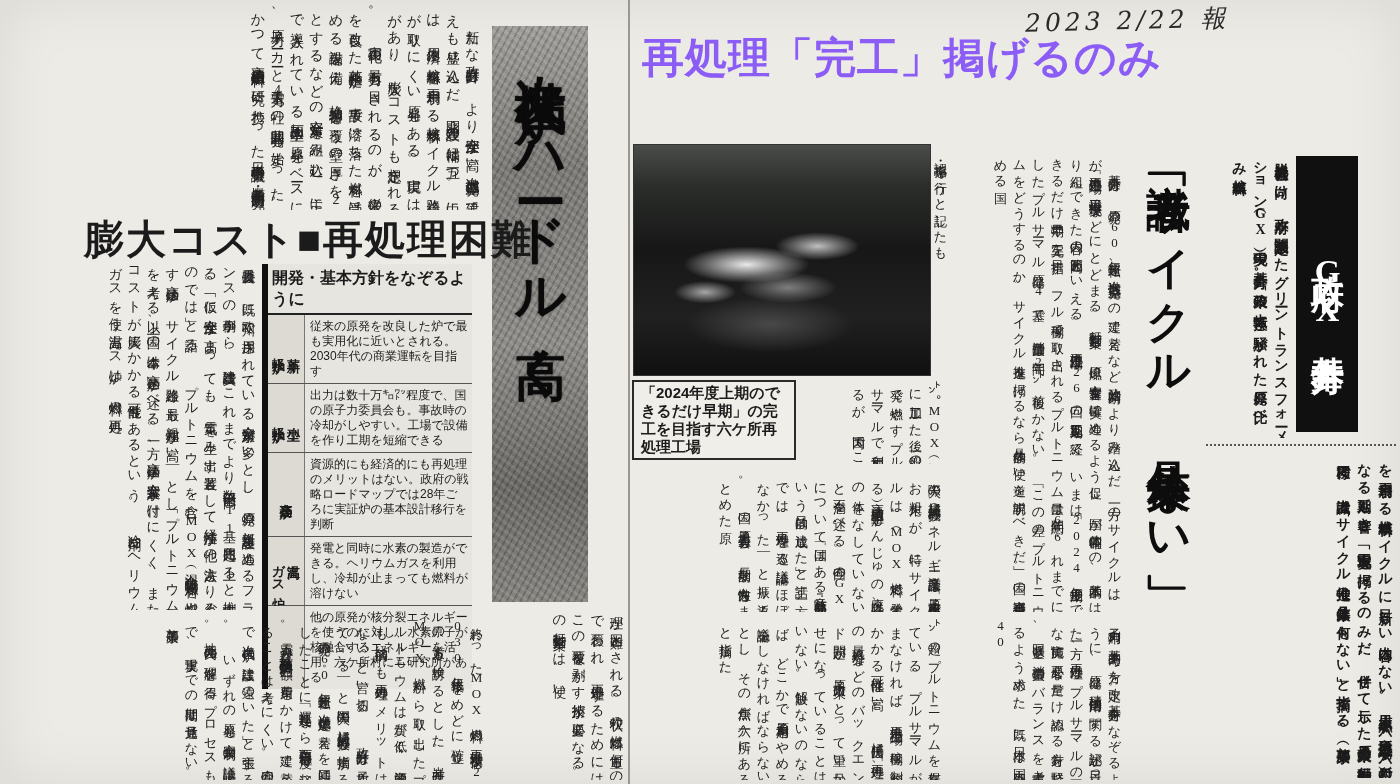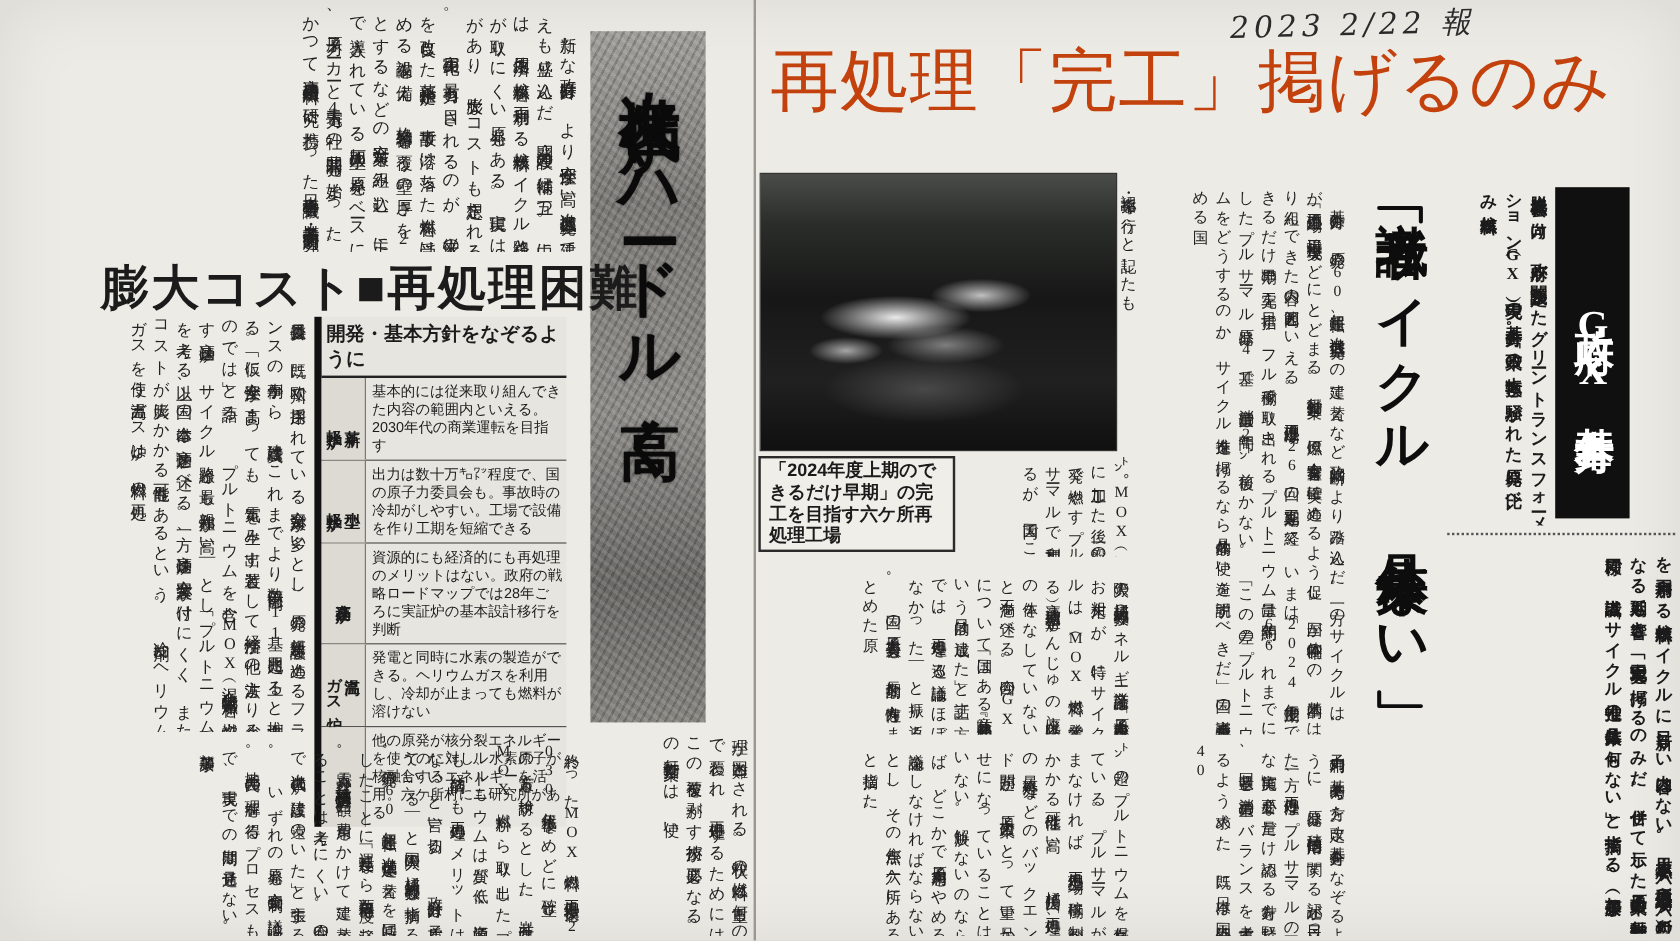--- a/index.html
+++ b/index.html
@@ -8,22 +8,22 @@
          box-shadow:inset 0 0 60px rgba(0,0,0,.08);color:#1b1b1b;}
   .abs{position:absolute;}
   .vtext{writing-mode:vertical-rl;text-orientation:upright;overflow:hidden;
          text-align:justify;letter-spacing:1px;line-break:anywhere;}
   .serif{font-family:"Liberation Serif","DejaVu Serif",serif;}
   .gothic{font-family:"Liberation Sans","DejaVu Sans",sans-serif;}
 
   
   .handwritten{font-style:italic;font-size:25px;color:#2a2a2a;letter-spacing:4px;
                transform:rotate(-1.5deg);font-family:"DejaVu Serif",serif;}
-  .headline-main{font-size:57px;font-weight:normal;letter-spacing:1px;white-space:nowrap;
-                 color:#c2410c;}
+  .headline-main{font-size:42px;font-weight:bold;letter-spacing:1px;white-space:nowrap;
+                 color:#8b5cf6;}
   .kicker-box{background:#101010;color:#fff;writing-mode:vertical-rl;text-orientation:upright;
               font-size:33px;font-weight:bold;display:flex;align-items:center;justify-content:center;
               letter-spacing:2px;}
   .v-subheadline{font-size:44px;font-weight:bold;letter-spacing:4px;color:#0d0d0d;}
   .lead{font-size:14px;line-height:21px;font-weight:bold;}
   .bodytxt{font-size:13px;line-height:19px;color:#222;}
   .dotted{border-top:2px dotted #555;height:0;}
   .photo{background:
       radial-gradient(90px 26px at 38% 52%, rgba(245,245,245,.95), rgba(245,245,245,0) 70%),
       radial-gradient(60px 20px at 62% 44%, rgba(210,210,210,.9), rgba(210,210,210,0) 70%),
@@ -106,21 +106,21 @@
 
   <div class="abs subheadline-left serif" style="left:84px;top:212px;">膨大コスト■再処理困難</div>
 
   <div class="abs vtext bodytxt serif" style="left:2px;top:258px;width:256px;height:352px;font-size:13.5px;">委員長は、既に欧州で採用されている安全対策が多いとし、原発の新規建設を進めるフランスの事例から、建設費はこれまでより数千億円高い1基1兆円超に上ると推測する。「仮に安全性が高まっても、電気を生み出す装置として経済性が他の方法より劣るのでは」と語る。　プルトニウムを含むMOX（混合酸化物）燃料を燃やす高速炉は、サイクル路線と最も親和性が高い―とし「プルトニウム利用を考える以上、国の本命は高速炉」と述べる。一方、高速炉は安全装置が付けにくく、またコストが膨大にかかる可能性もあるという。　冷却剤にヘリウムガスを使う高温ガス炉は、燃料の再処</div>
 
   <div class="abs ng-table gothic" style="left:262px;top:264px;width:204px;">
     <div class="ng-title">開発・基本方針をなぞるように</div>
     <div class="ng-row">
       <div class="ng-label">革新
 軽水炉</div>
-      <div class="ng-desc">基本的には従来取り組んできた内容の範囲内といえる。2030年代の商業運転を目指す</div>
+      <div class="ng-desc">従来の原発を改良した炉で最も実用化に近いとされる。2030年代の商業運転を目指す</div>
     </div>
     <div class="ng-row">
       <div class="ng-label">小型
 軽水炉</div>
       <div class="ng-desc">出力は数十万㌔㍗程度で、国の原子力委員会も。事故時の冷却がしやすい。工場で設備を作り工期を短縮できる</div>
     </div>
     <div class="ng-row">
       <div class="ng-label">高速炉</div>
       <div class="ng-desc">資源的にも経済的にも再処理のメリットはない。政府の戦略ロードマップでは28年ごろに実証炉の基本設計移行を判断</div>
     </div>

